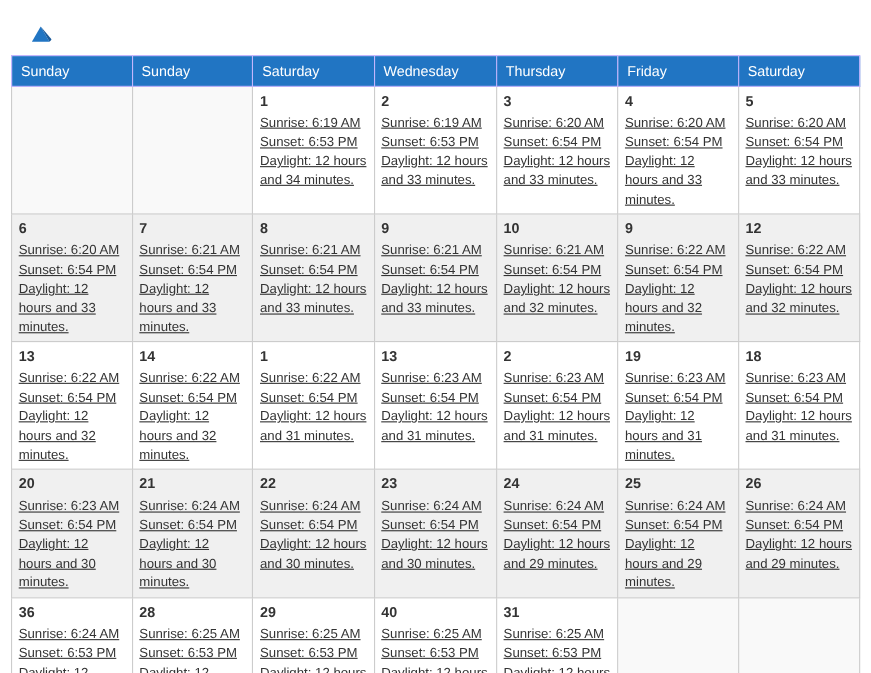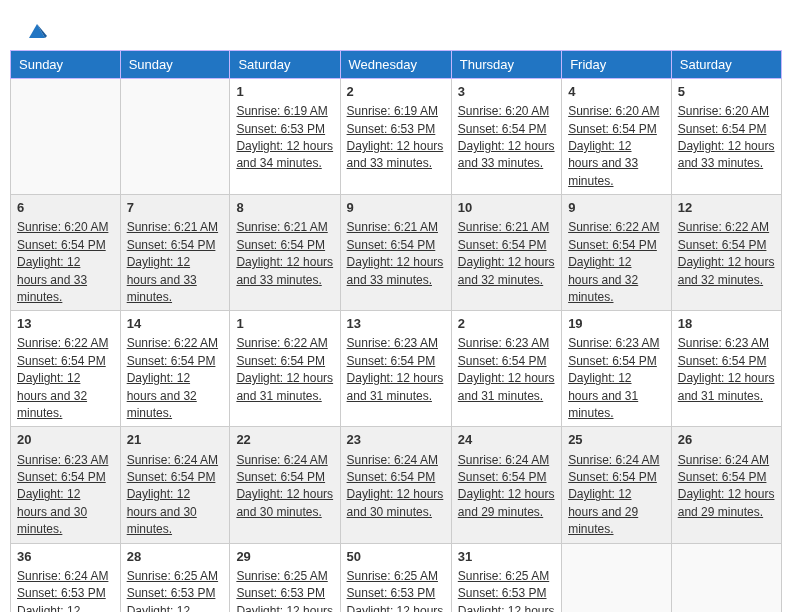--- a/index.html
+++ b/index.html
@@ -254,21 +254,21 @@
         </td>
         <td>
           <span class="day-number">28</span>
           <div class="day-info">Sunrise: 6:25 AM<br>Sunset: 6:53 PM<br>Daylight: 12 hours and 28 minutes.</div>
         </td>
         <td>
           <span class="day-number">29</span>
           <div class="day-info">Sunrise: 6:25 AM<br>Sunset: 6:53 PM<br>Daylight: 12 hours and 28 minutes.</div>
         </td>
         <td>
-          <span class="day-number">50</span>
+          <span class="day-number">40</span>
           <div class="day-info">Sunrise: 6:25 AM<br>Sunset: 6:53 PM<br>Daylight: 12 hours and 28 minutes.</div>
         </td>
         <td>
           <span class="day-number">31</span>
           <div class="day-info">Sunrise: 6:25 AM<br>Sunset: 6:53 PM<br>Daylight: 12 hours and 27 minutes.</div>
         </td>
         <td class="empty"></td>
         <td class="empty"></td>
       </tr>
     </tbody>

